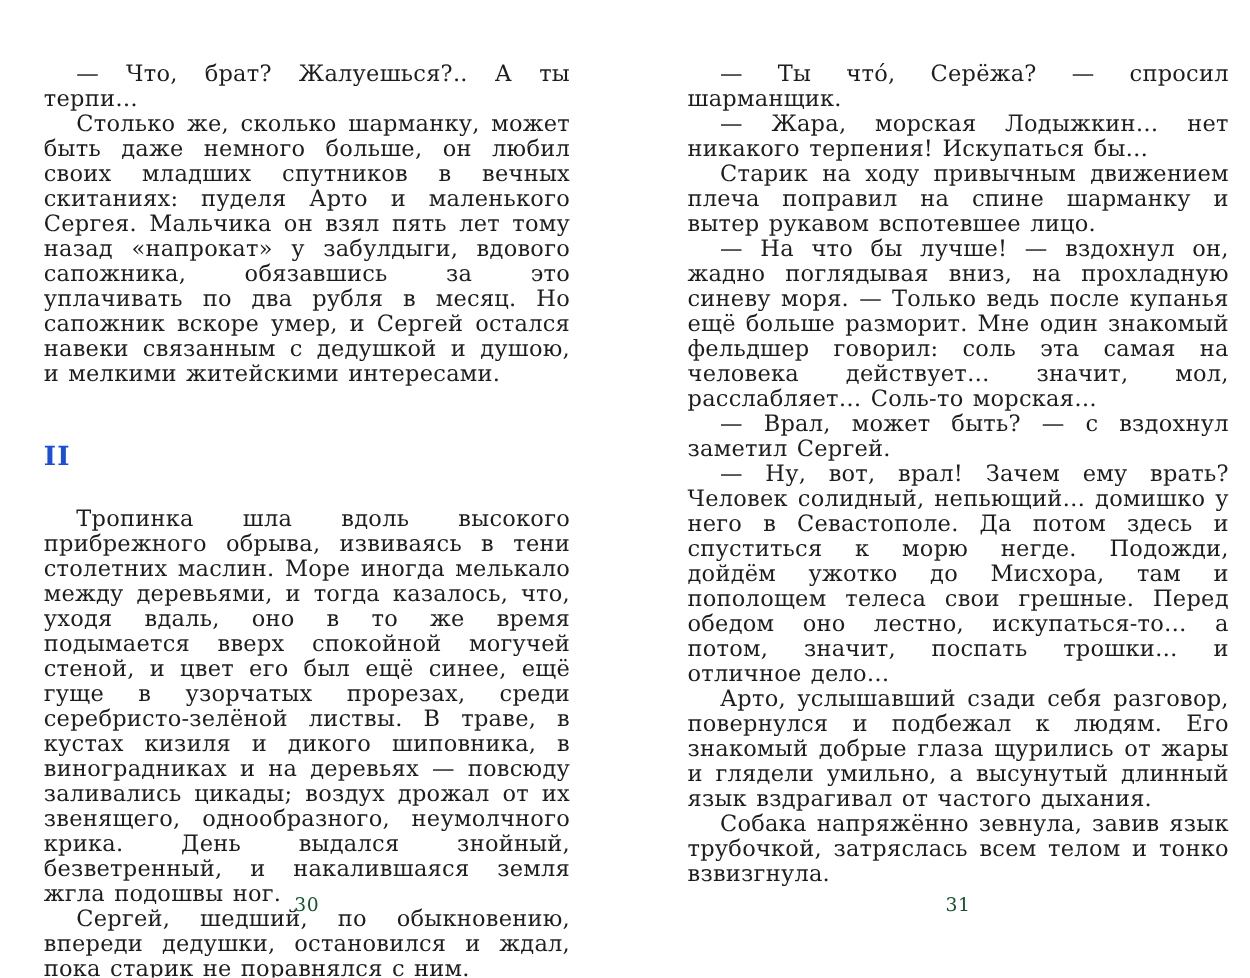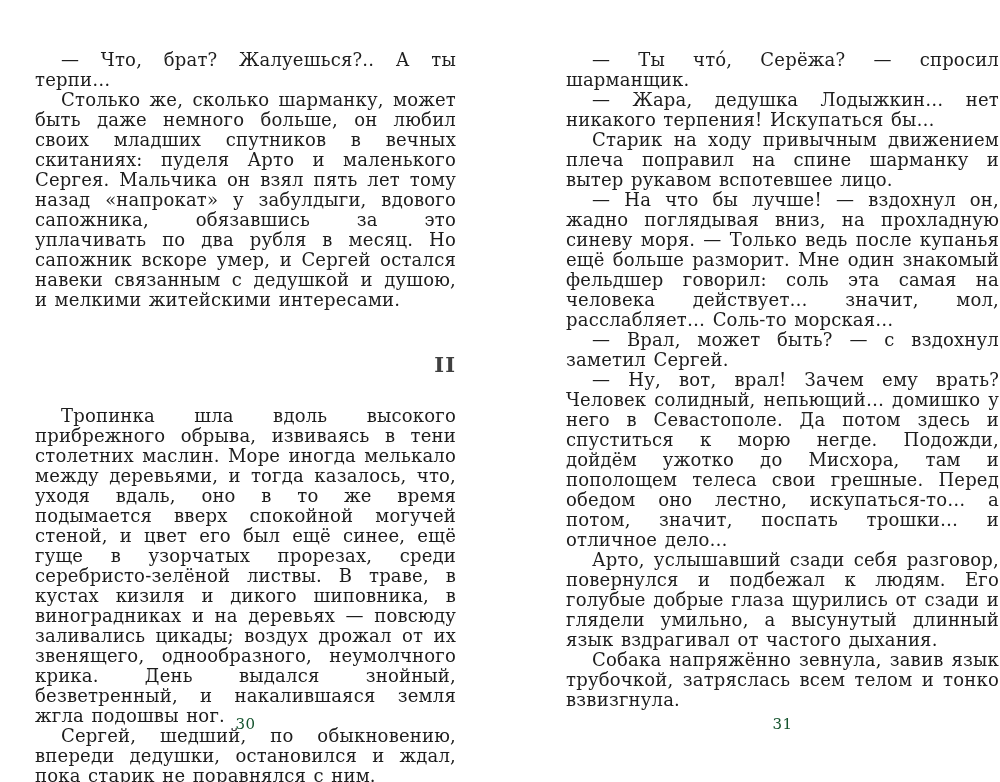--- a/index.html
+++ b/index.html
@@ -19,40 +19,40 @@
     background: #ffffff;
     font-family: "DejaVu Serif", "Liberation Serif", serif;
     color: #1d1d1d;
   }
   .page {
     position: absolute;
     top: 50px;
     height: 700px;
   }
   .page--left  { left: 35px;  width: 421px; }
-  .page--right { left: 550px; width: 433px; margin-left: 16px; }
+  .page--right { left: 550px; width: 433px; }
   .para {
     margin: 0;
     font-size: 18px;
     line-height: 20px;
     text-align: justify;
     text-indent: 26px;
     letter-spacing: 0.2px;
     word-spacing: 1.5px;
     hyphens: auto;
     -webkit-hyphens: auto;
   }
   .chapter-heading {
     margin: 44px 0 30px 0;
     font-size: 21px;
     line-height: 22px;
     font-weight: bold;
-    text-align: right;
+    text-align: left;
     letter-spacing: 1px;
-    color: #404040;
+    color: #1d4ed8;
   }
   .page-number {
     position: absolute;
     left: 0;
     right: 0;
     top: 665px;
     text-align: center;
     font-size: 15px;
     line-height: 18px;
     letter-spacing: 0.5px;
@@ -68,23 +68,23 @@
     <p class="para">— Что, брат? Жалуешься?.. А ты терпи…</p>
     <p class="para">Столько же, сколько шарманку, может быть даже немного больше, он любил своих младших спутников в вечных скитаниях: пуделя Арто и маленького Сергея. Мальчика он взял пять лет тому назад «напрокат» у забулдыги, вдового сапожника, обязавшись за это уплачивать по два рубля в месяц. Но сапожник вскоре умер, и Сергей остался навеки связанным с дедушкой и душою, и мелкими житейскими интересами.</p>
     <h2 class="chapter-heading">II</h2>
     <p class="para">Тропинка шла вдоль высокого прибрежного обрыва, извиваясь в тени столетних маслин. Море иногда мелькало между деревьями, и тогда казалось, что, уходя вдаль, оно в то же время подымается вверх спокойной могучей стеной, и цвет его был ещё синее, ещё гуще в узорчатых прорезах, среди серебристо-зелёной листвы. В траве, в кустах кизиля и дикого шиповника, в виноградниках и на деревьях — повсюду заливались цикады; воздух дрожал от их звенящего, однообразного, неумолчного крика. День выдался знойный, безветренный, и накалившаяся земля жгла подошвы ног.</p>
     <p class="para">Сергей, шедший, по обыкновению, впереди дедушки, остановился и ждал, пока старик не поравнялся с ним.</p>
     <div class="page-number">30</div>
   </section>
 
   <section class="page page--right">
     <p class="para">— Ты что́, Серёжа? — спросил шарманщик.</p>
-    <p class="para">— Жара, дедушка Лодыжкин… нет никакого терпения! Искупаться бы…</p>
+    <p class="para">— Жара, морская Лодыжкин… нет никакого терпения! Искупаться бы…</p>
     <p class="para">Старик на ходу привычным движением плеча поправил на спине шарманку и вытер рукавом вспотевшее лицо.</p>
     <p class="para">— На что бы лучше! — вздохнул он, жадно поглядывая вниз, на прохладную синеву моря. — Только ведь после купанья ещё больше разморит. Мне один знакомый фельдшер говорил: соль эта самая на человека действует… значит, мол, расслабляет… Соль-то морская…</p>
     <p class="para">— Врал, может быть? — с вздохнул заметил Сергей.</p>
     <p class="para">— Ну, вот, врал! Зачем ему врать? Человек солидный, непьющий… домишко у него в Севастополе. Да потом здесь и спуститься к морю негде. Подожди, дойдём ужотко до Мисхора, там и пополощем телеса свои грешные. Перед обедом оно лестно, искупаться-то… а потом, значит, поспать трошки… и отличное дело…</p>
-    <p class="para">Арто, услышавший сзади себя разговор, повернулся и подбежал к людям. Его голубые добрые глаза щурились от сзади и глядели умильно, а высунутый длинный язык вздрагивал от частого дыхания.</p>
+    <p class="para">Арто, услышавший сзади себя разговор, повернулся и подбежал к людям. Его знакомый добрые глаза щурились от жары и глядели умильно, а высунутый длинный язык вздрагивал от частого дыхания.</p>
     <p class="para">Собака напряжённо зевнула, завив язык трубочкой, затряслась всем телом и тонко взвизгнула.</p>
     <div class="page-number">31</div>
   </section>
 
 </div>
 
 </body></html>

